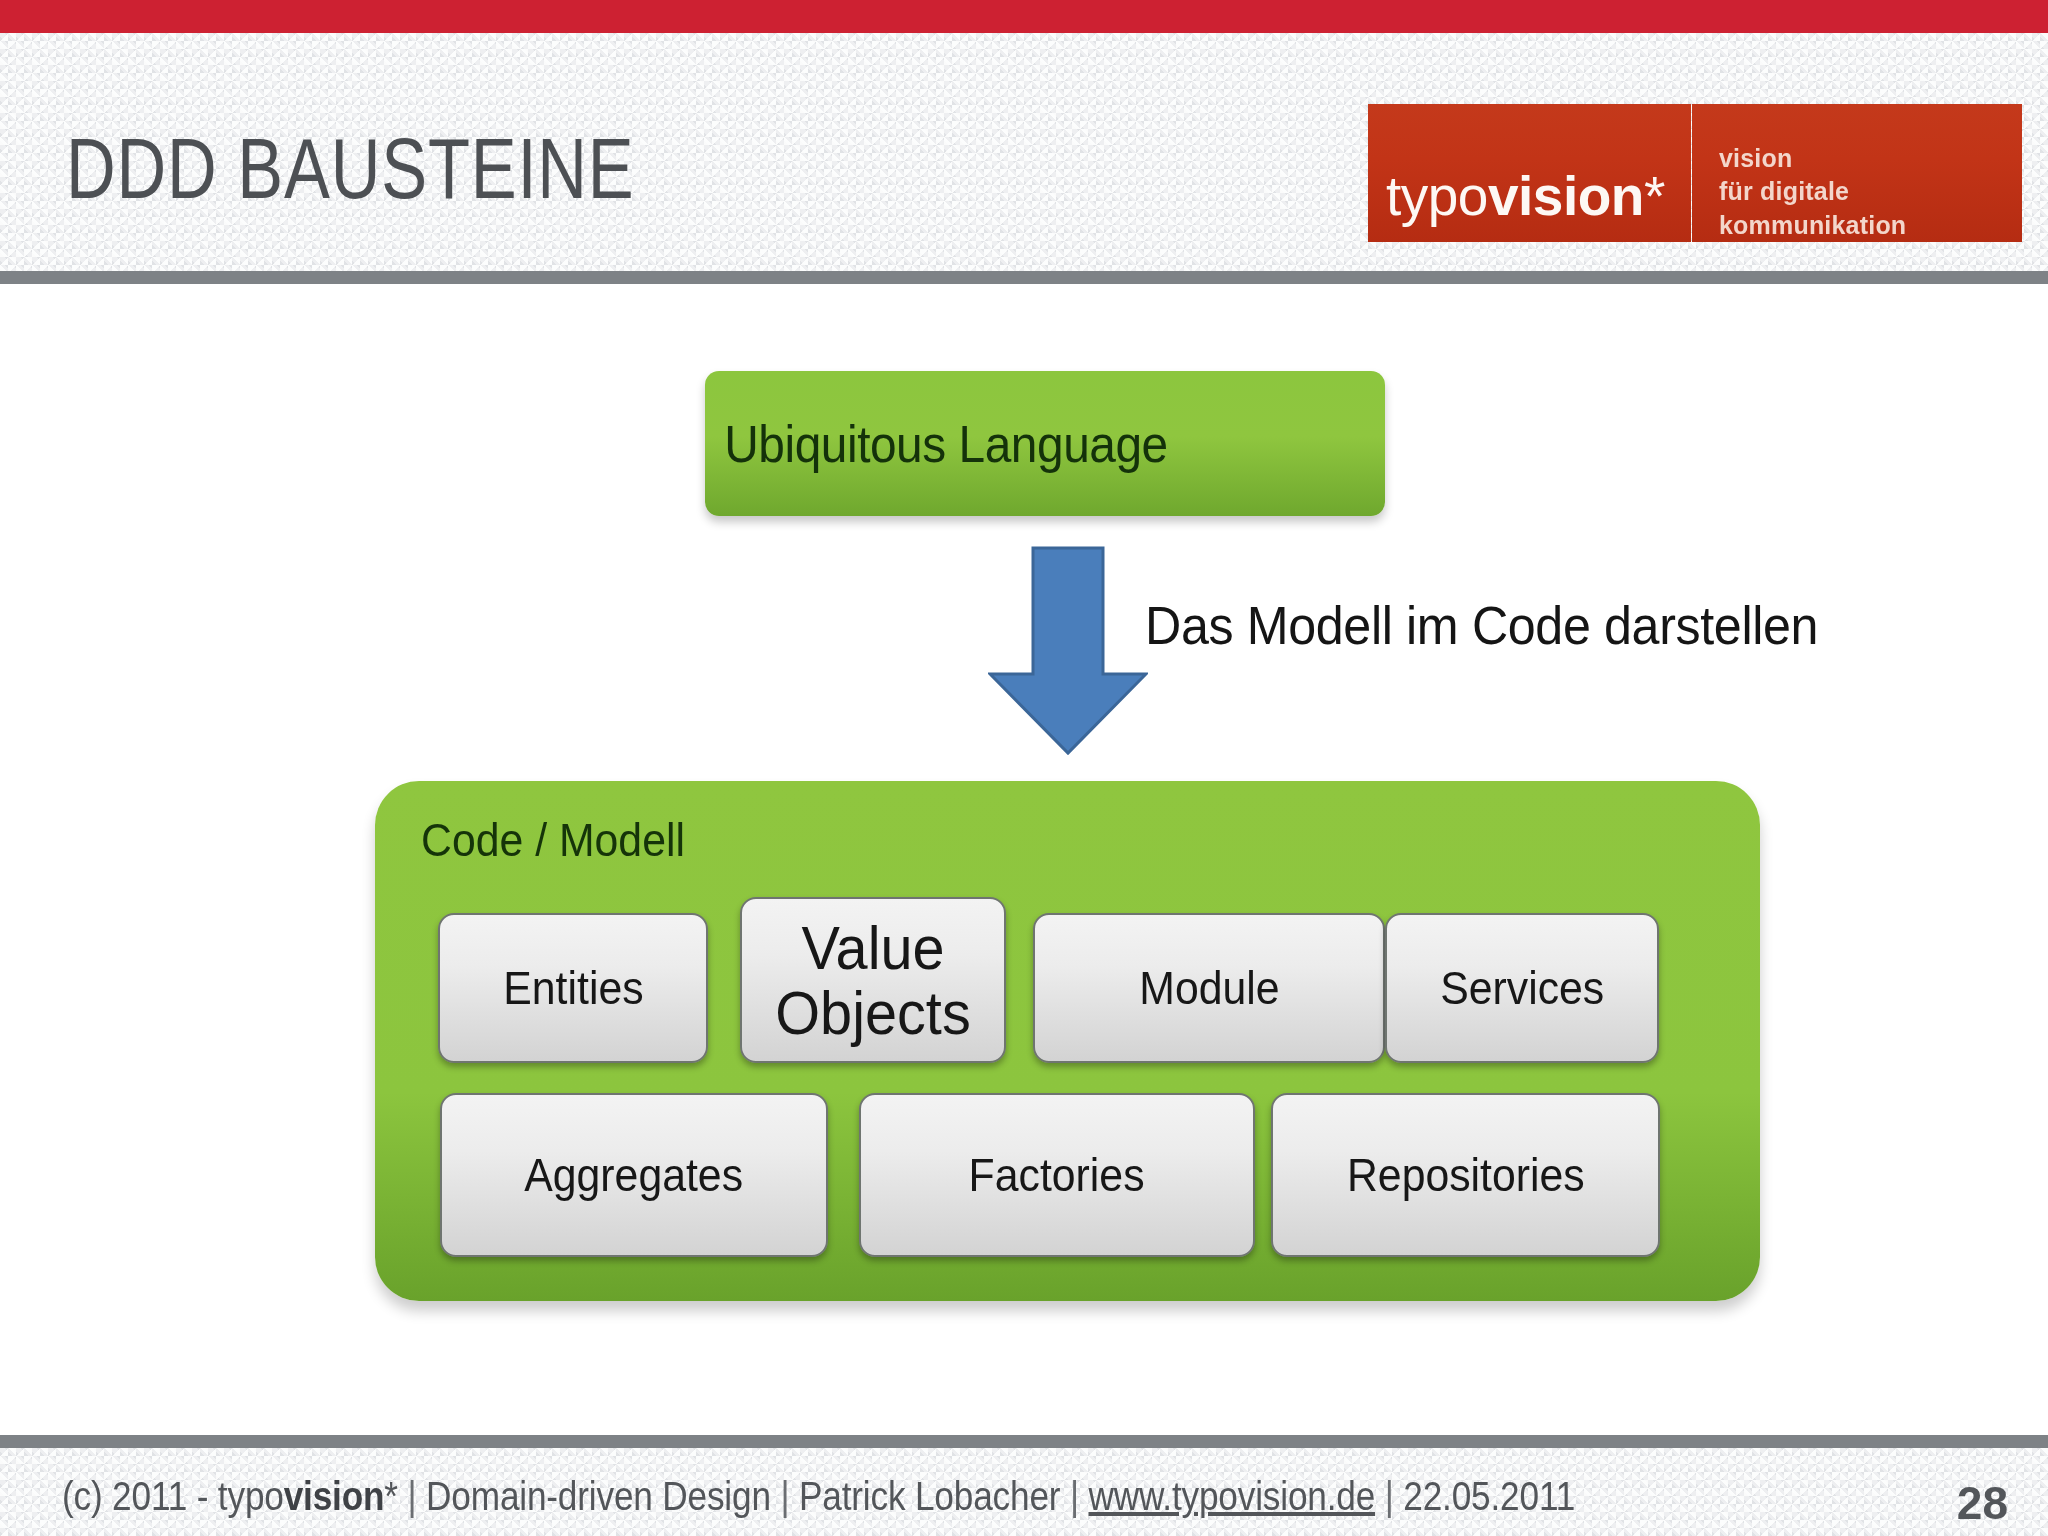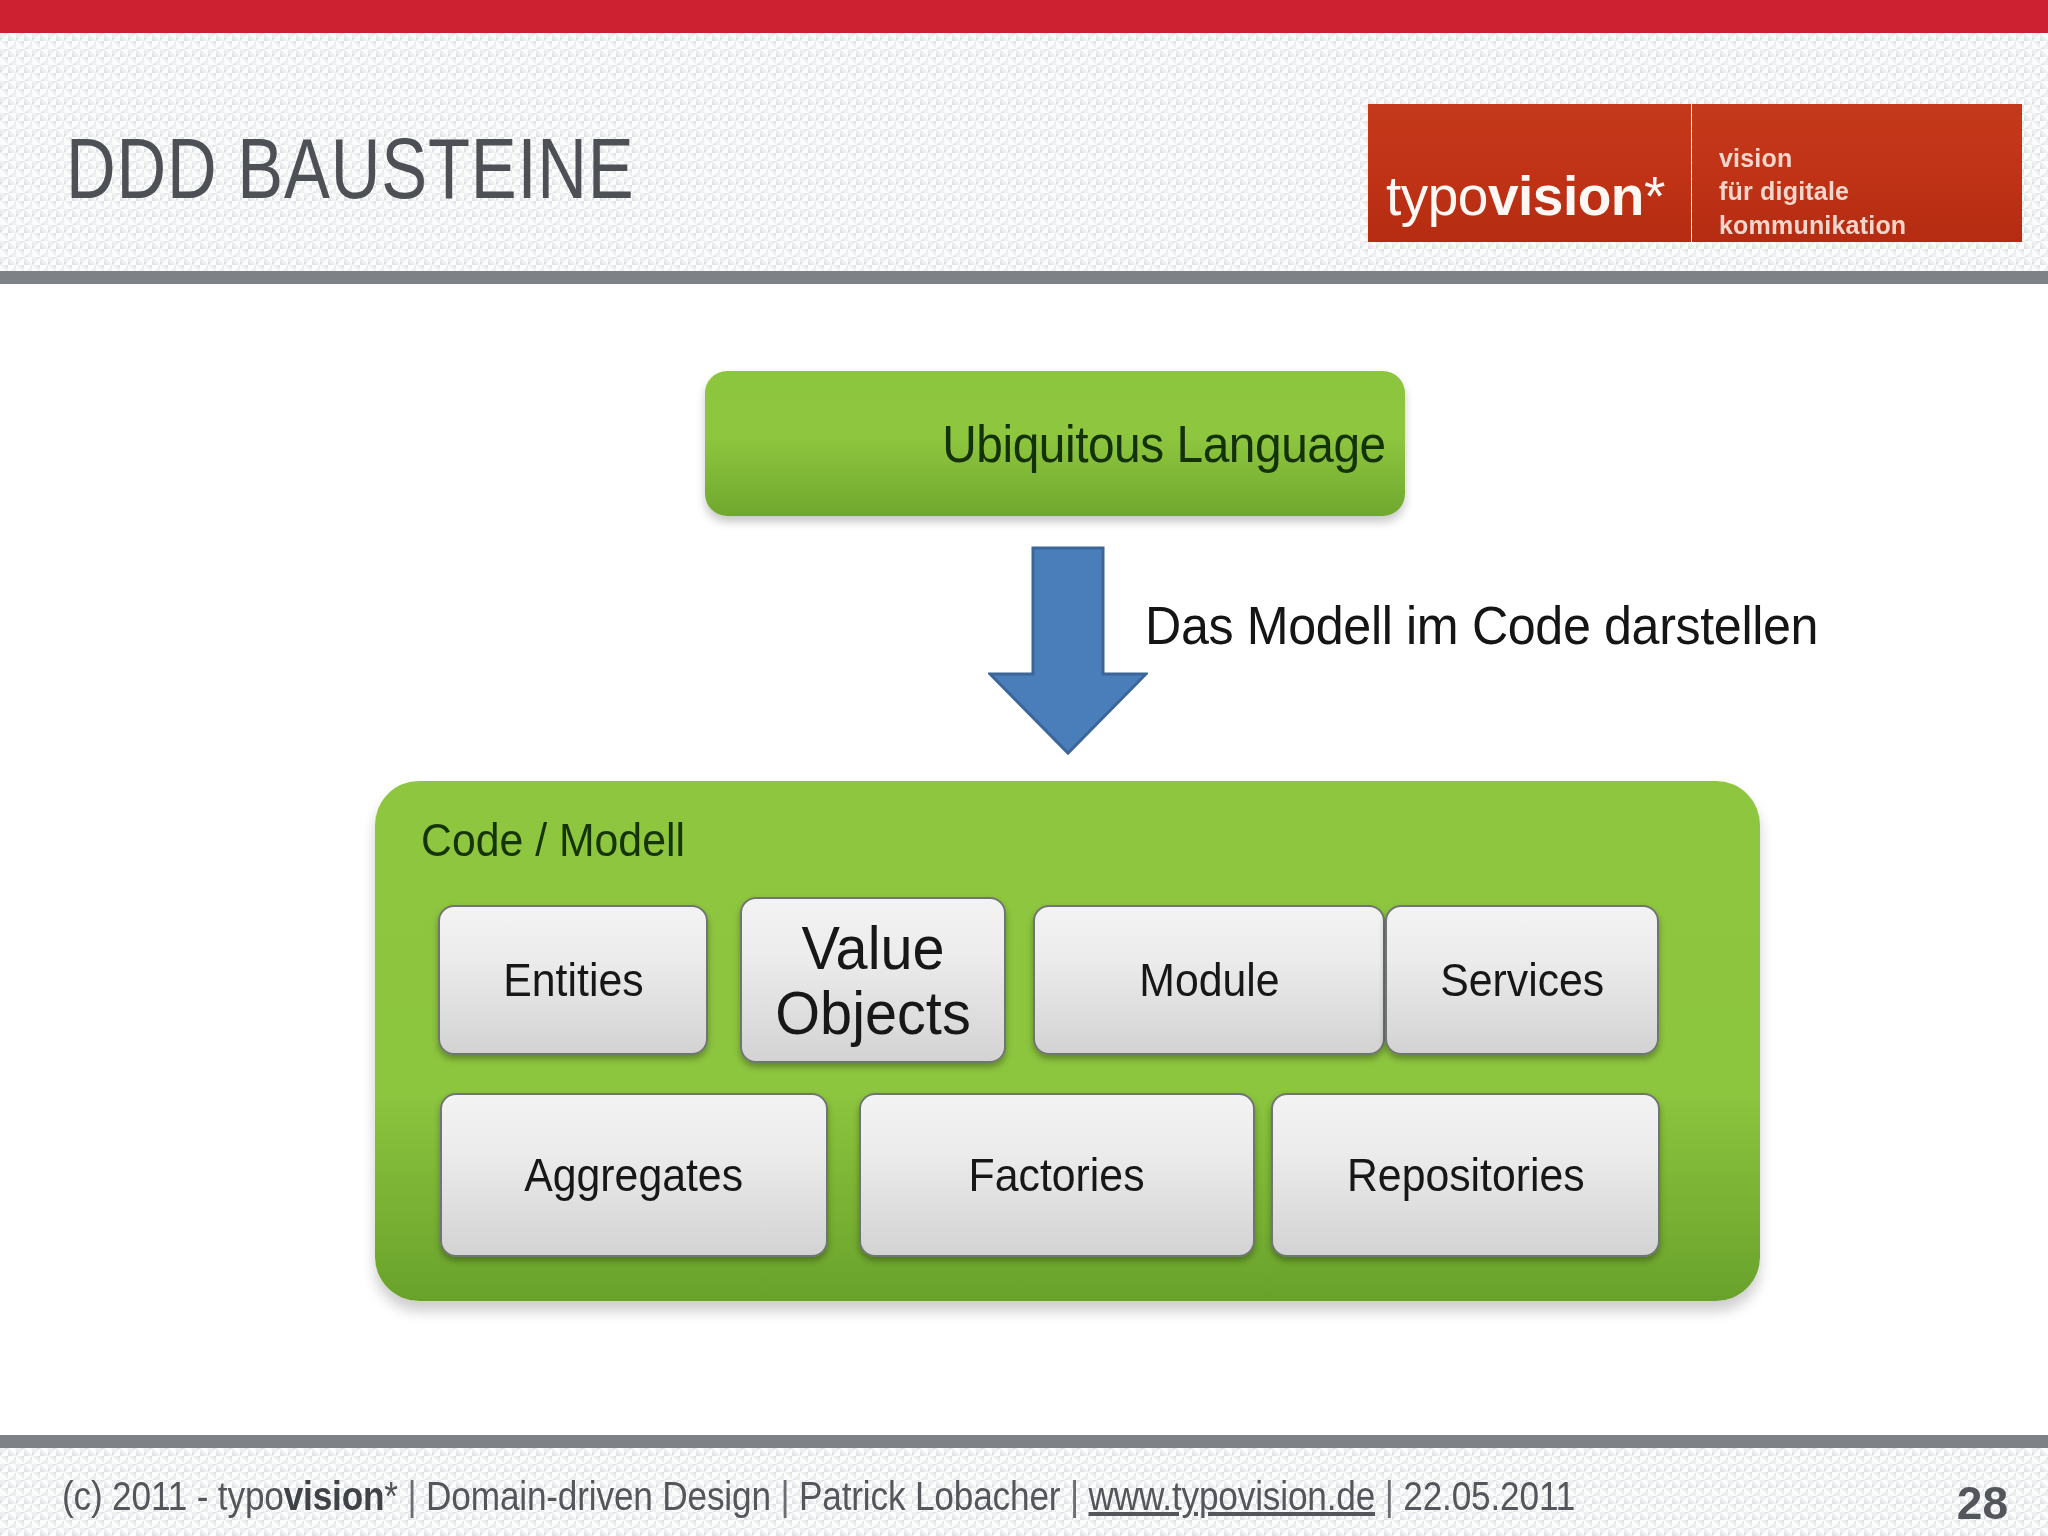--- a/index.html
+++ b/index.html
@@ -121,27 +121,26 @@
     background: #ffffff;
   }
 
   
   #ubiquitous-box {
     position: absolute;
     left: 705px;
     top: 87px;
     width: 680px;
     height: 145px;
-    border-radius: 22px;
+    border-radius: 14px;
     background: linear-gradient(180deg, #8cc63e 0%, #8fc63f 45%, #6fa82e 100%);
     box-shadow: 0 6px 10px rgba(0,0,0,0.22);
     display: flex;
     align-items: center;
-    justify-content: flex-end;
-    padding-left: 20px;
+    justify-content: flex-start;
   }
   #ubiquitous-label {
     font-size: 52px;
     color: #14320a;
     transform: scaleX(0.92);
     white-space: nowrap;
     letter-spacing: -0.5px;
   }
 
   
@@ -184,21 +183,21 @@
     font-size: 46px;
     color: #153409;
     transform: scaleX(0.93);
     transform-origin: left top;
     white-space: nowrap;
   }
 
   .block-row {
     position: absolute;
     display: flex;
-    align-items: center;
+    align-items: flex-end;
   }
   #block-row-1 { left: 63px; top: 116px; }
   #block-row-2 { left: 65px; top: 312px; }
 
   .block {
     border-radius: 16px;
     background: linear-gradient(180deg, #f3f3f3 0%, #ececec 35%, #d3d3d3 100%);
     border: 2px solid #6f7570;
     box-shadow: 0 4px 6px rgba(0,0,0,0.30);
     display: flex;

